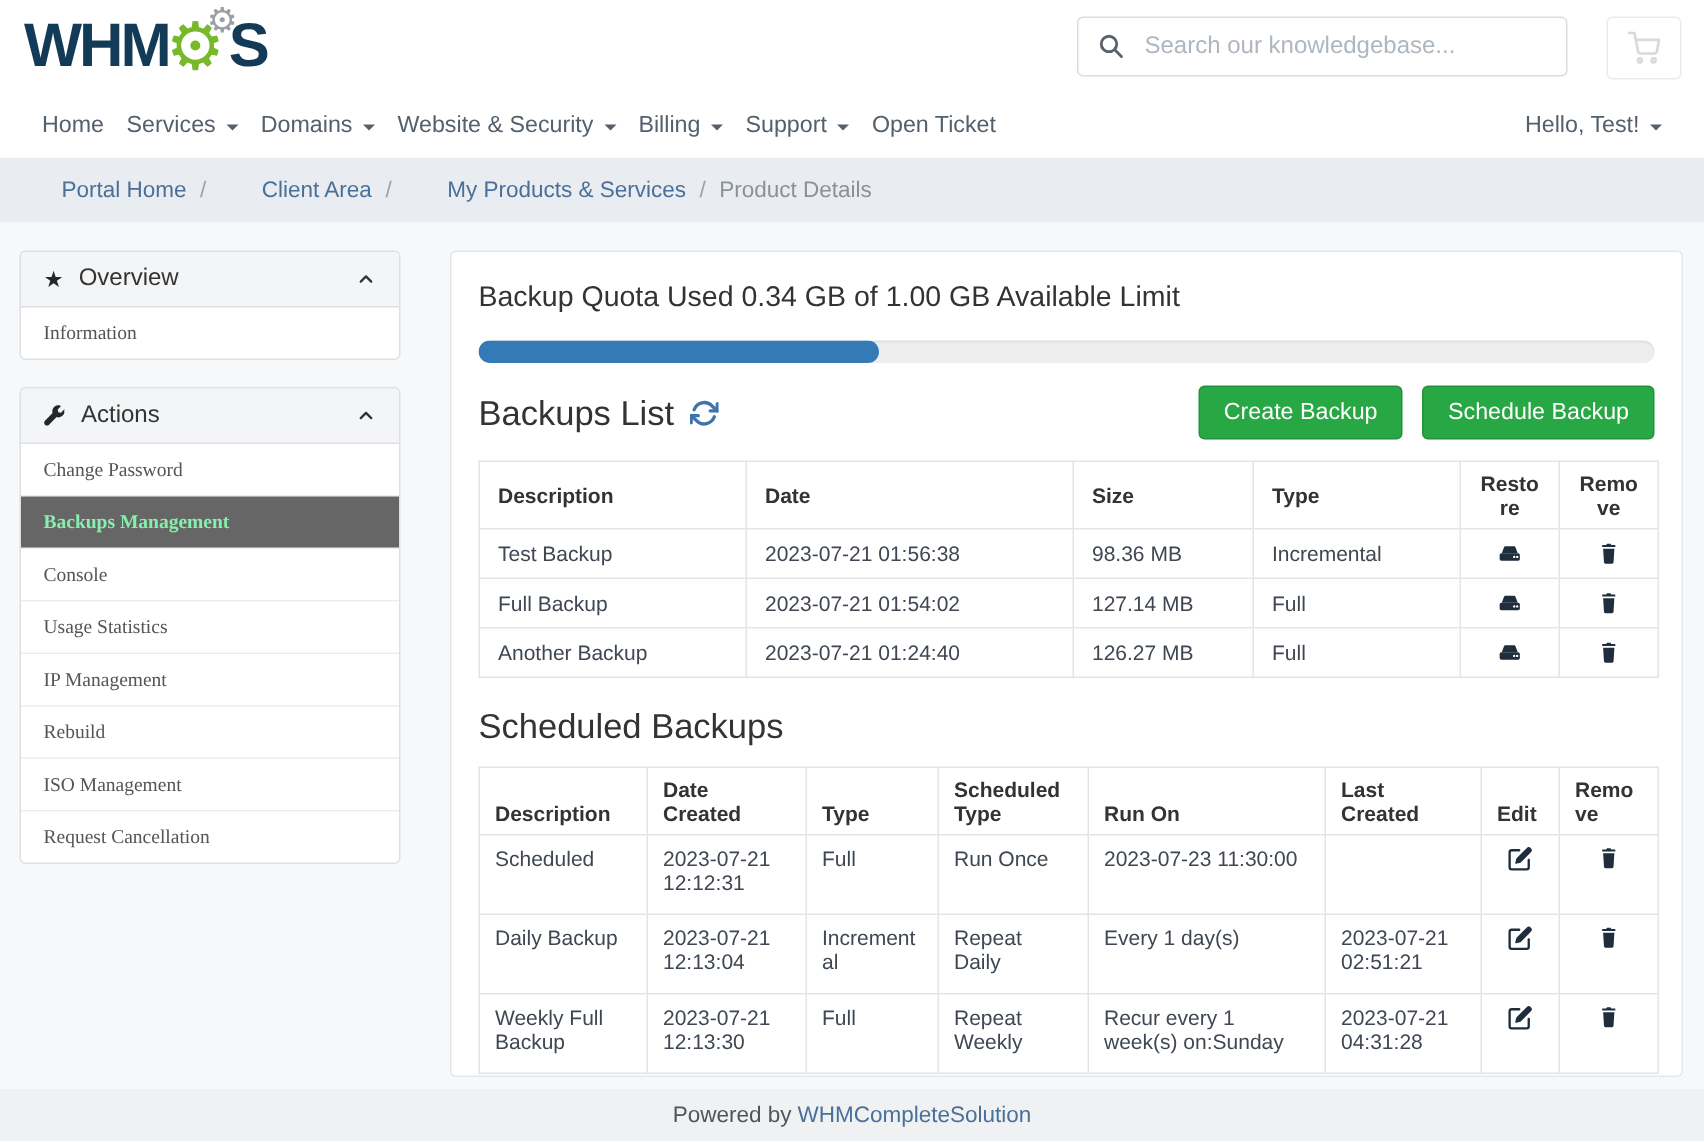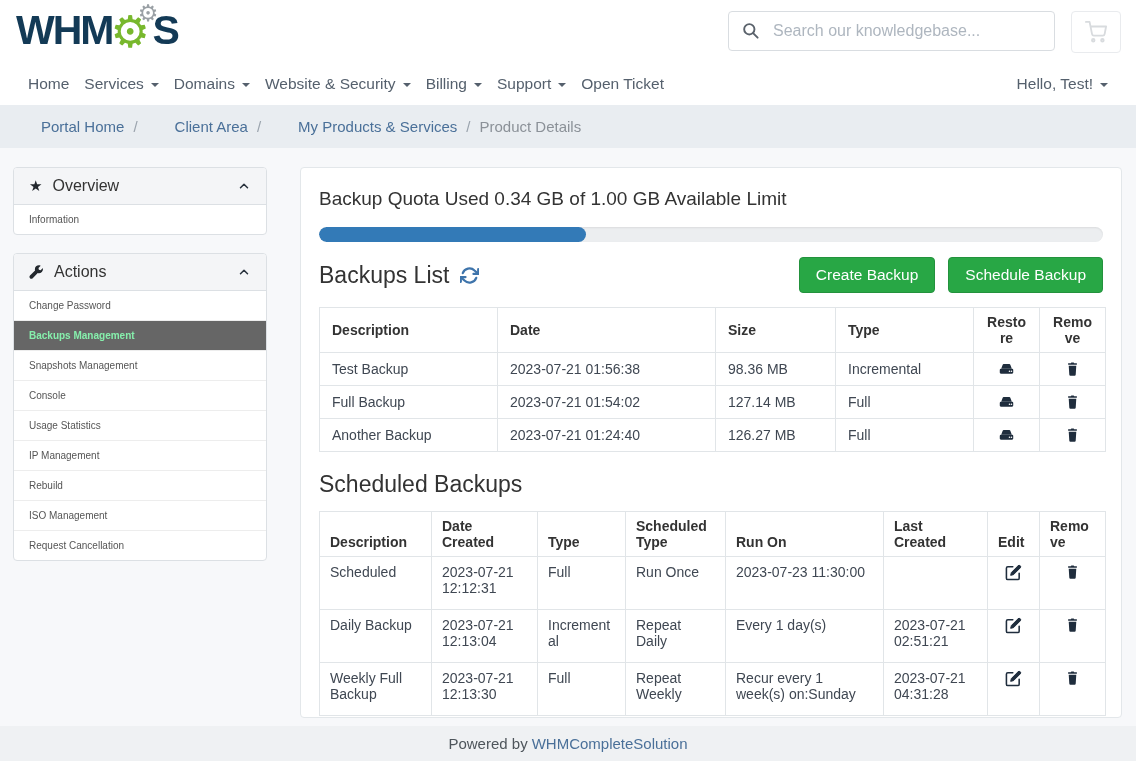--- a/index.html
+++ b/index.html
@@ -8,21 +8,21 @@
 
   
   .site-header{height:105px;background:#fff;position:relative;}
   .logo{position:absolute;left:16px;top:4px;display:flex;align-items:center;cursor:pointer;}
   .logo-txt{font-size:41px;font-weight:bold;color:#133a56;letter-spacing:-2px;line-height:52px;}
   .gear-wrap{position:relative;width:42px;height:52px;margin:0 -2px 0 0;}
   .gear{position:absolute;line-height:1;font-weight:normal;}
   .gear.big{font-size:44px;color:#78b82d;left:-2px;top:6px;}
   .gear.small{font-size:23px;color:#9aa0a5;right:-4px;top:-2px;}
 
-  .search-box{position:absolute;top:11px;right:81px;width:327px;height:28px;}
+  .search-box{position:absolute;top:11px;right:91px;width:327px;height:28px;}
   .search-box input{width:100%;height:40px;box-sizing:border-box;border:1px solid #d9dde1;border-radius:4px;
         padding:0 12px 0 44px;font-size:16px;color:#555;font-family:inherit;outline:none;}
   .search-box input::placeholder{color:#aeb6bf;}
   .search-glyph{position:absolute;left:13px;top:10px;}
   .cart-btn{position:absolute;top:11px;right:15px;width:48px;height:40px;background:#fff;border:1px solid #e9ebee;
         border-radius:4px;display:flex;align-items:center;justify-content:center;cursor:pointer;}
 
   .main-nav{position:absolute;left:28px;right:28px;bottom:0;height:42px;display:flex;align-items:center;gap:15px;
         font-size:15.5px;color:#55606d;}
   .nav-item{display:flex;align-items:center;cursor:pointer;white-space:nowrap;}
@@ -36,21 +36,21 @@
   .crumb-sep{color:#9aa3ad;margin:0 9px;}
   .crumb-active{color:#8b9198;}
 
   
   .sidebar{position:absolute;left:13px;top:167px;width:254px;}
   .panel{background:#fff;border:1px solid #dce0e4;border-radius:4px;margin-bottom:18px;overflow:hidden;}
   .panel-head{background:#f4f5f7;border-bottom:1px solid #dce0e4;padding:9px 15px;display:flex;align-items:center;
         font-size:16px;color:#333;cursor:pointer;}
   .panel-head .p-icon{margin-right:10px;display:flex;align-items:center;color:#23282e;font-size:15px;}
   .panel-head .chev{margin-left:auto;display:flex;align-items:center;}
-  .side-item{padding:9px 15px;font-size:10px;color:#555;border-bottom:1px solid #ededed;cursor:pointer;}
+  .side-item{padding:9px 15px;font-size:13px;color:#555;border-bottom:1px solid #ededed;cursor:pointer;font-family:Liberation Serif, serif;}
   .side-item:last-child{border-bottom:none;}
   .side-item.active{background:#666;color:#86efac;font-weight:bold;}
 
   
   .card{position:absolute;left:300px;top:167px;width:822px;height:551px;box-sizing:border-box;background:#fff;
         border:1px solid #e3e7ea;border-radius:4px;padding:20px 18px;}
   .quota-title{font-size:19px;color:#333;margin:0 0 17px;font-weight:normal;}
   .progress{height:15px;background:#eceef0;border-radius:8px;box-shadow:inset 0 1px 2px rgba(0,0,0,.08);
         overflow:hidden;margin-bottom:15px;}
   .progress-fill{height:100%;background:#337ab7;border-radius:8px;}
@@ -181,21 +181,20 @@
         </span>
         <span>Actions</span>
         <span class="chev">
           <svg width="14" height="14" viewBox="0 0 24 24" fill="none" stroke="#2b3440" stroke-width="2.6" stroke-linecap="round" stroke-linejoin="round">
               <polyline points="6 15 12 9 18 15"></polyline>
             </svg>
         </span>
       </div>
       <div class="side-item">Change Password</div>
       <div class="side-item active">Backups Management</div>
-      <div class="side-item">Snapshots Management</div>
       <div class="side-item">Console</div>
       <div class="side-item">Usage Statistics</div>
       <div class="side-item">IP Management</div>
       <div class="side-item">Rebuild</div>
       <div class="side-item">ISO Management</div>
       <div class="side-item">Request Cancellation</div>
     </div>
   </div>
 
   <div class="card">

